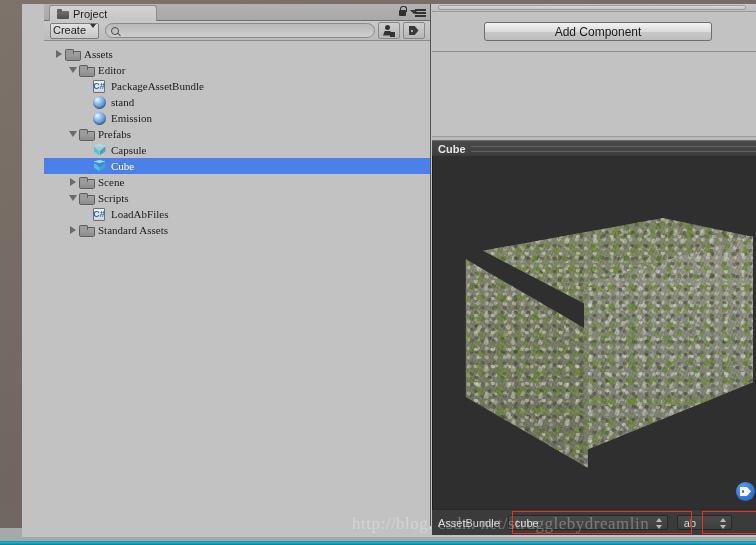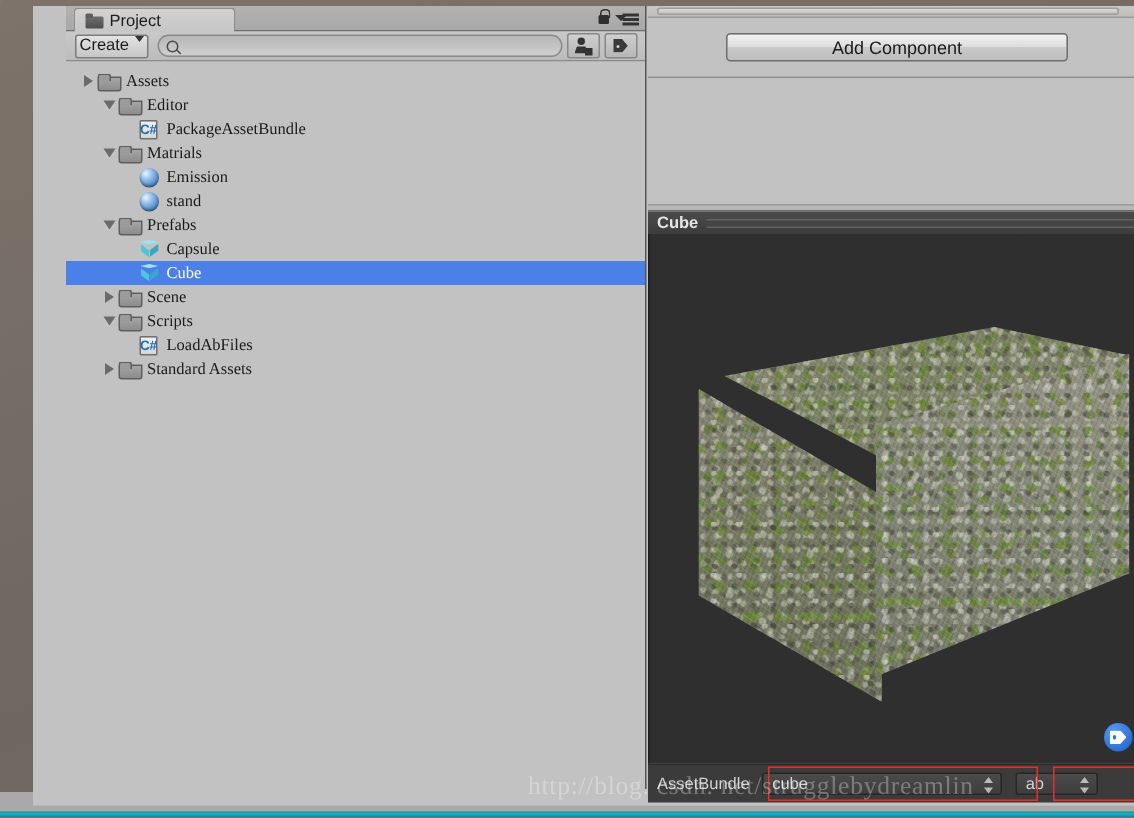--- a/index.html
+++ b/index.html
@@ -433,36 +433,30 @@
           <span class="folder-ic"></span>
           <span class="label">Editor</span>
         </div>
         <div class="row">
           <span style="width:36px;flex:none"></span>
           <span class="arrow"></span>
           <span class="cs-ic">C#</span>
           <span class="label">PackageAssetBundle</span>
         </div>
         <div class="row">
-          <span style="width:22px;flex:none"></span>
-          <span class="arrow open"></span>
-          <span class="folder-ic"></span>
-          <span class="label">Matrials</span>
+          <span style="width:36px;flex:none"></span>
+          <span class="arrow"></span>
+          <span class="mat-ic"></span>
+          <span class="label">stand</span>
         </div>
         <div class="row">
           <span style="width:36px;flex:none"></span>
           <span class="arrow"></span>
           <span class="mat-ic"></span>
           <span class="label">Emission</span>
-        </div>
-        <div class="row">
-          <span style="width:36px;flex:none"></span>
-          <span class="arrow"></span>
-          <span class="mat-ic"></span>
-          <span class="label">stand</span>
         </div>
         <div class="row">
           <span style="width:22px;flex:none"></span>
           <span class="arrow open"></span>
           <span class="folder-ic"></span>
           <span class="label">Prefabs</span>
         </div>
         <div class="row">
           <span style="width:36px;flex:none"></span>
           <span class="arrow"></span>

